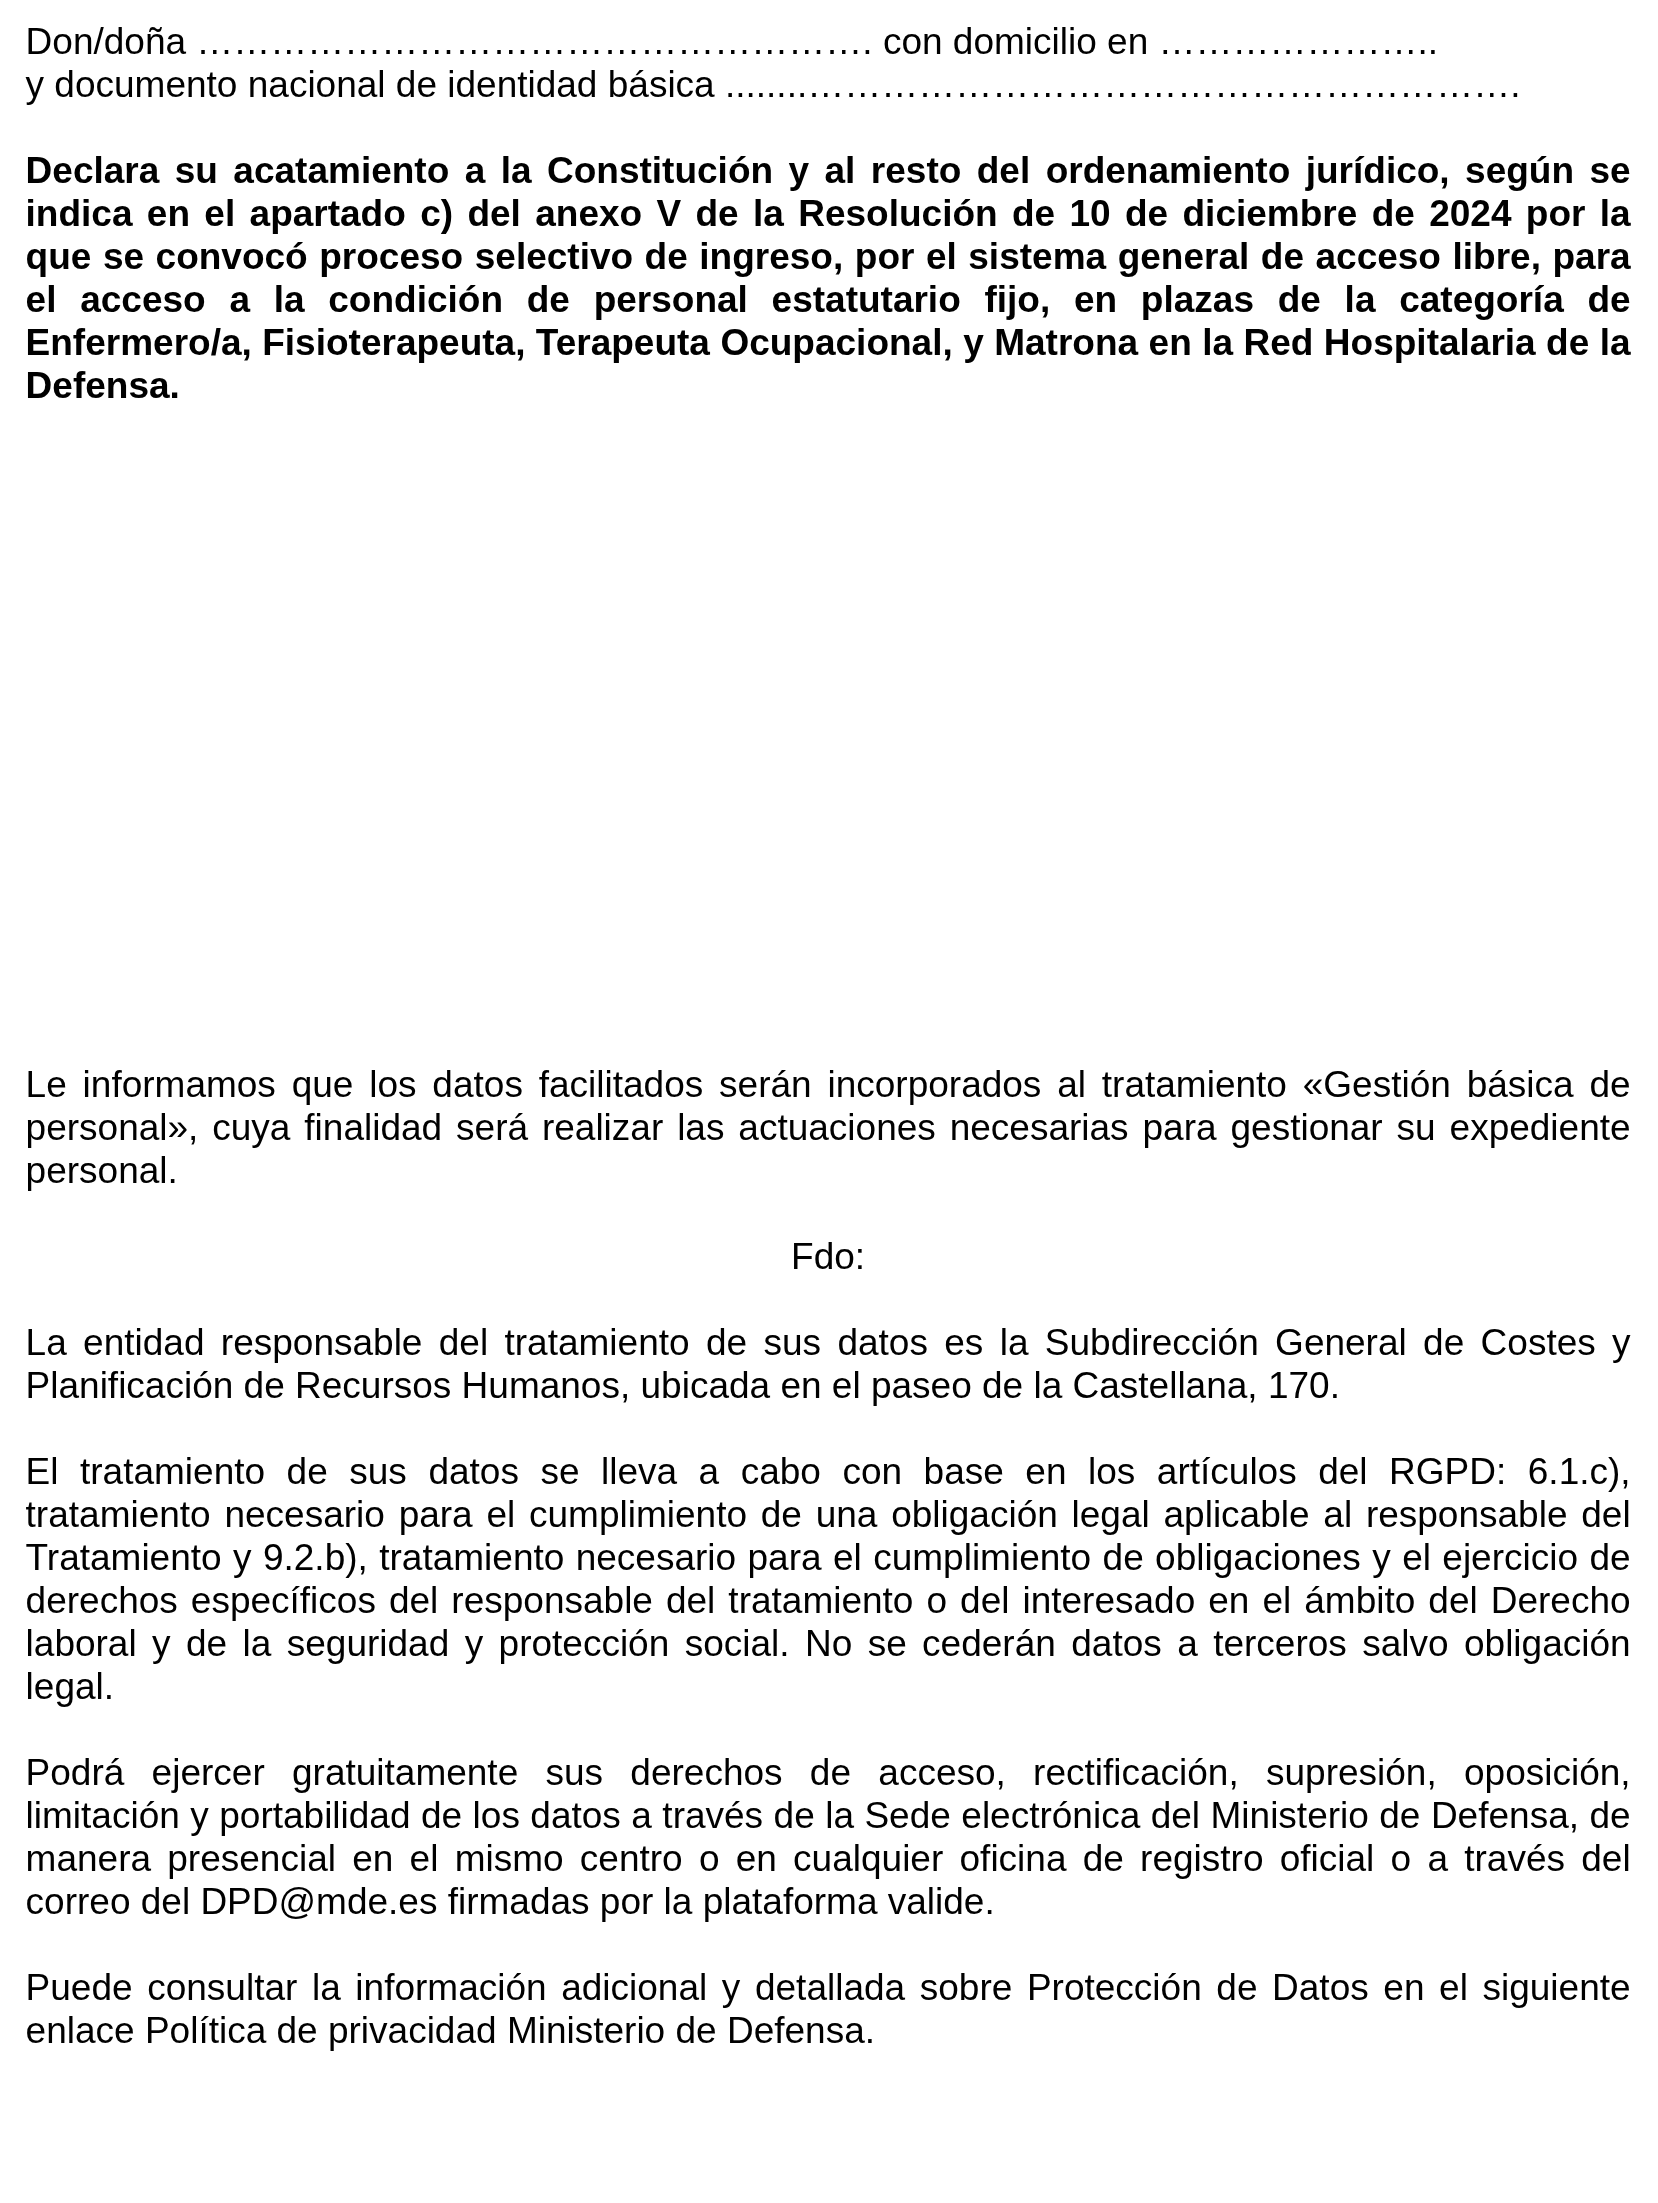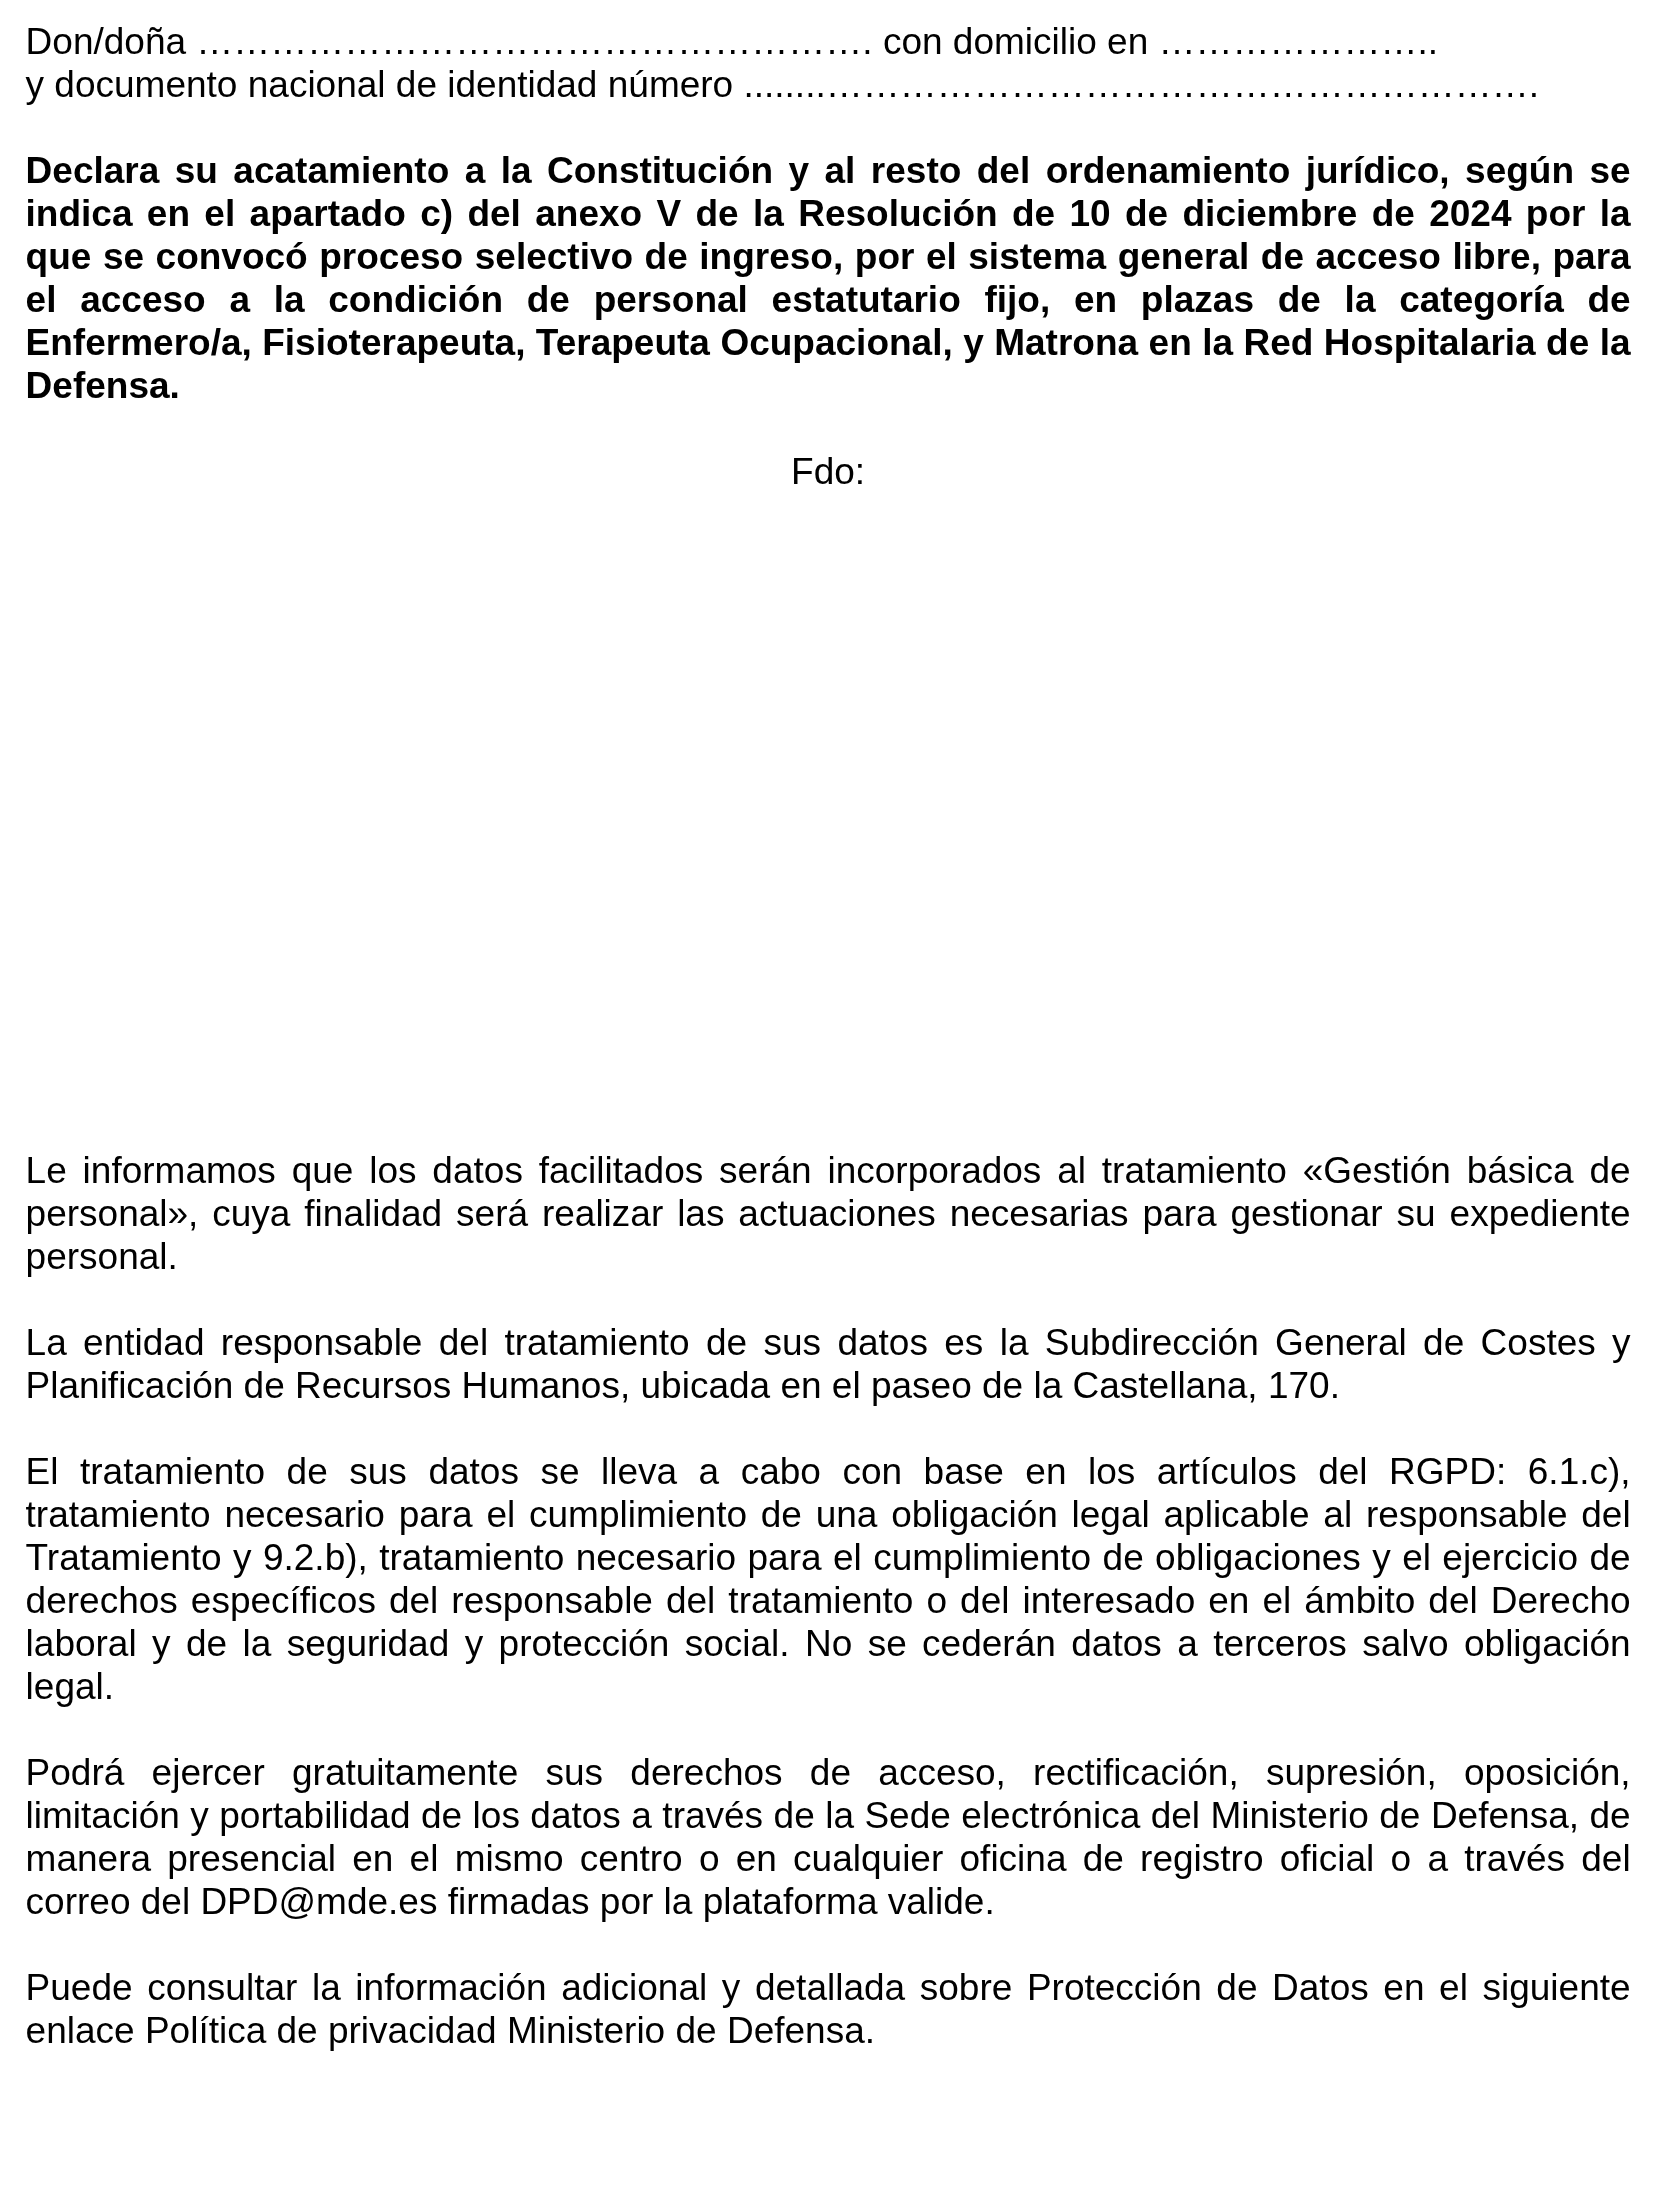--- a/index.html
+++ b/index.html
@@ -42,28 +42,28 @@
   .privacy { text-align: justify; }
   .privacy.first { margin-top: 656px; }
   .privacy.last { margin-bottom: 10px; }
 </style>
 </head>
 <body>
 
 <div class="page">
 
   <p class="para intro">Don/doña ………………………………………………. con domicilio en …………………..
-y documento nacional de identidad número ........………………………………………………….</p>
+y documento nacional de identidad básica ........………………………………………………….</p>
 
   <p class="para declaration">Declara su acatamiento a la Constitución y al resto del ordenamiento jurídico, según se indica en el apartado c) del anexo V de la Resolución de 10 de diciembre de 2024 por la que se convocó proceso selectivo de ingreso, por el sistema general de acceso libre, para el acceso a la condición de personal estatutario fijo, en plazas de la categoría de Enfermero/a, Fisioterapeuta, Terapeuta Ocupacional, y Matrona en la Red Hospitalaria de la Defensa.</p>
 
 
+  <p class="para privacy first">Le informamos que los datos facilitados serán incorporados al tratamiento «Gestión básica de personal», cuya finalidad será realizar las actuaciones necesarias para gestionar su expediente personal.</p>
+
   <p class="para fdo">Fdo:</p>
-
-  <p class="para privacy first">Le informamos que los datos facilitados serán incorporados al tratamiento «Gestión básica de personal», cuya finalidad será realizar las actuaciones necesarias para gestionar su expediente personal.</p>
 
   <p class="para privacy">La entidad responsable del tratamiento de sus datos es la Subdirección General de Costes y Planificación de Recursos Humanos, ubicada en el paseo de la Castellana, 170.</p>
 
   <p class="para privacy">El tratamiento de sus datos se lleva a cabo con base en los artículos del RGPD: 6.1.c), tratamiento necesario para el cumplimiento de una obligación legal aplicable al responsable del Tratamiento y 9.2.b), tratamiento necesario para el cumplimiento de obligaciones y el ejercicio de derechos específicos del responsable del tratamiento o del interesado en el ámbito del Derecho laboral y de la seguridad y protección social. No se cederán datos a terceros salvo obligación legal.</p>
 
   <p class="para privacy">Podrá ejercer gratuitamente sus derechos de acceso, rectificación, supresión, oposición, limitación y portabilidad de los datos a través de la Sede electrónica del Ministerio de Defensa, de manera presencial en el mismo centro o en cualquier oficina de registro oficial o a través del correo del DPD@mde.es firmadas por la plataforma valide.</p>
 
   <p class="para privacy last">Puede consultar la información adicional y detallada sobre Protección de Datos en el siguiente enlace Política de privacidad Ministerio de Defensa.</p>
 
 </div>

